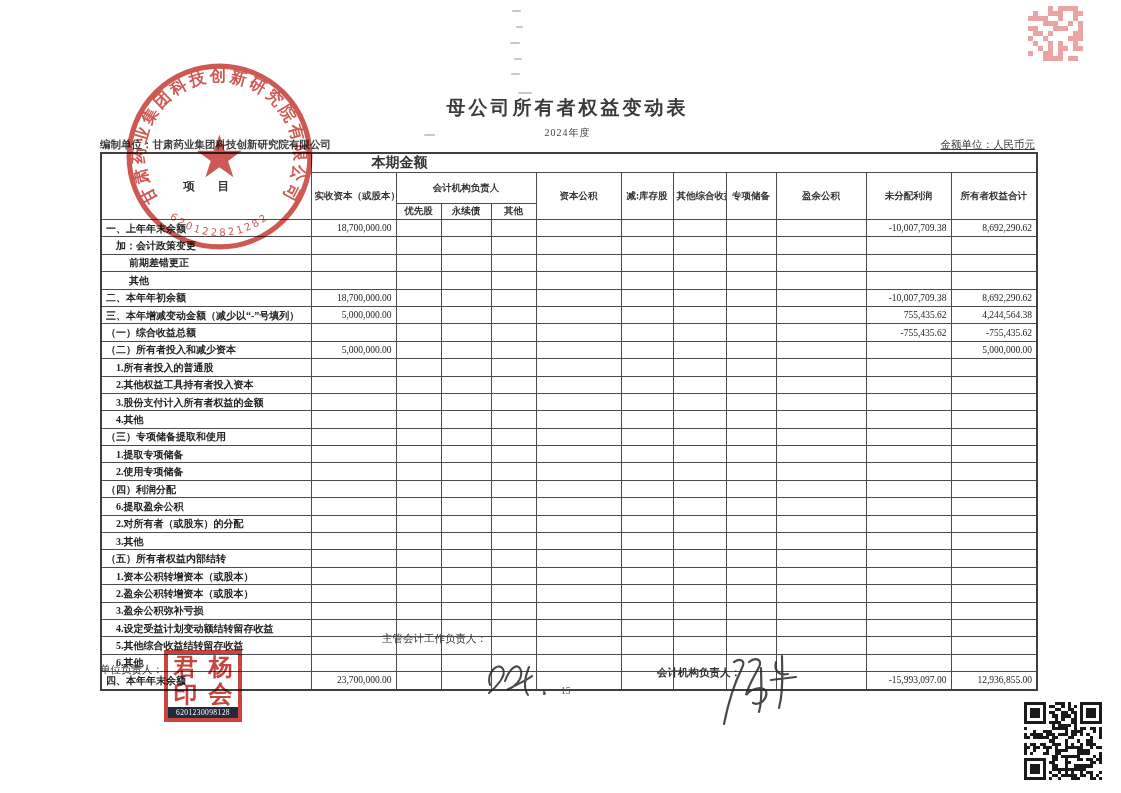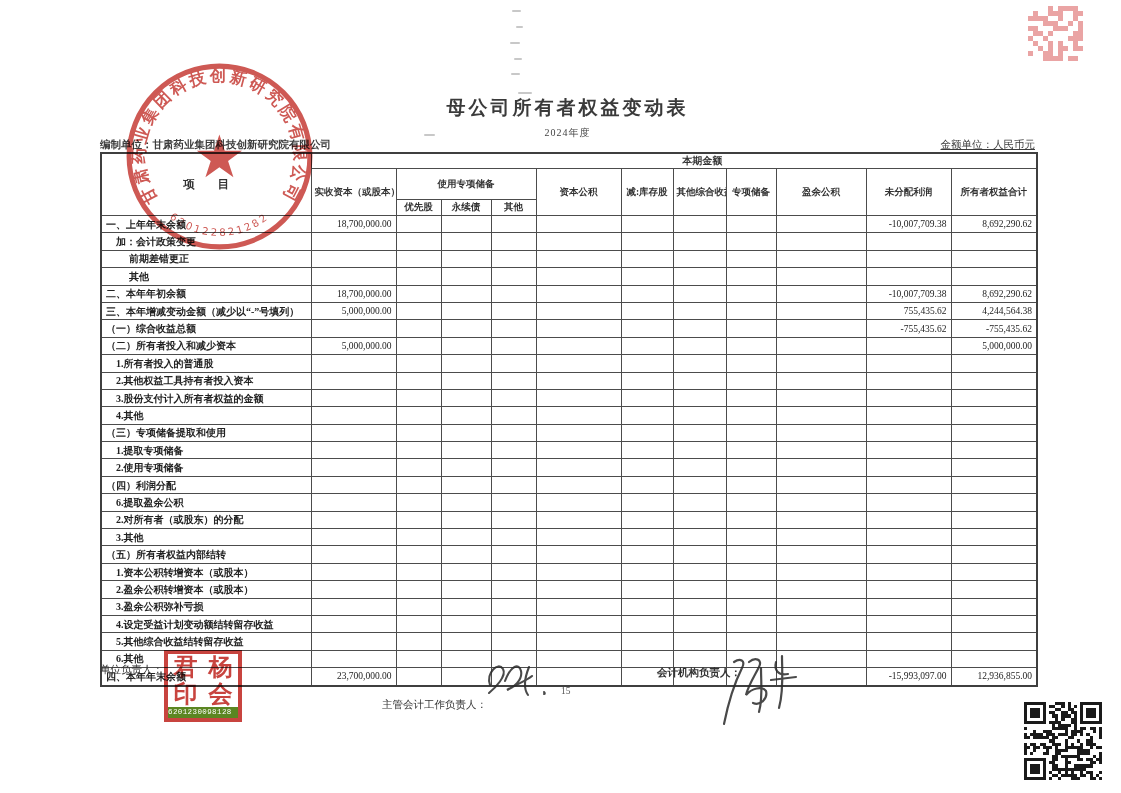--- a/index.html
+++ b/index.html
@@ -13,45 +13,45 @@
     font-size:10px;letter-spacing:1px;color:#444;}
   .prep-line{position:absolute;left:100px;top:138px;font-size:10.5px;font-weight:bold;color:#3c3c3c;}
   .unit-line{position:absolute;right:86px;top:138px;font-size:10.5px;color:#3c3c3c;text-decoration:underline;}
 
   table.equity{position:absolute;left:100px;top:152px;width:936px;border-collapse:collapse;
     table-layout:fixed;}
   table.equity th, table.equity td{border:1px solid #4c4c4c;padding:0 3px;overflow:hidden;
     white-space:nowrap;}
   table.equity{border:2px solid #3f3f3f;}
   th{font-weight:bold;}
-  .period-h{height:13px;font-size:10px;text-align:center;padding-left:60px !important;color:#333;}
+  .period-h{height:13px;font-size:14px;text-align:left;padding-left:60px !important;color:#333;}
   .item-h{font-size:11.5px;text-align:center;color:#333;}
   .r-main th{height:30px;font-size:9.5px;text-align:center;white-space:normal;line-height:12px;color:#333;}
   .r-sub th{height:15px;font-size:9.5px;text-align:center;color:#333;margin-left:18px;}
   tbody td{height:16.4px;}
   .label-cell{font-size:10px;line-height:11px;color:#222;font-weight:bold;}
   .num-cell{font-size:9.5px;text-align:right;padding-right:4px !important;color:#222;}
   .ind0{padding-left:4px !important;}
   .ind1{padding-left:14px !important;}
   .ind2{padding-left:27px !important;}
   tr.bold .label-cell{font-weight:bold;}
 
   .round-seal{position:absolute;left:122px;top:59px;width:195px;height:195px;
     opacity:.82;mix-blend-mode:multiply;pointer-events:none;}
   .name-stamp{position:absolute;left:164px;top:650px;width:78px;height:72px;
     border:4px solid #c3342e;box-sizing:border-box;display:flex;flex-direction:column;
     mix-blend-mode:multiply;opacity:.92;background:rgba(255,255,255,0);}
   .name-grid{flex:1;display:grid;grid-template-columns:1fr 1fr;align-items:center;}
   .name-grid span{font-size:24px;font-weight:bold;color:#c3342e;text-align:center;line-height:26px;}
-  .name-digits{background:#4d7c0f;color:#fff;font-size:7.5px;line-height:11px;height:11px;
-    letter-spacing:.4px;font-family:Liberation Mono, monospace;}
+  .name-digits{background:#0f172a;color:#fff;font-size:7.5px;line-height:11px;height:11px;
+    text-align:center;letter-spacing:.4px;font-family:Liberation Serif, serif;}
 
   .footer-label{position:absolute;font-size:10.5px;color:#333;}
   .lbl-unit{left:100px;top:663px;}
-  .lbl-chief{left:382px;top:698px;}
+  .lbl-chief{left:382px;top:632px;}
   .lbl-acct{left:657px;top:666px;font-weight:bold;}
   .page-num{position:absolute;left:561px;top:686px;font-size:9.5px;color:#555;}
 
   .sig{position:absolute;pointer-events:none;}
   .sig1{left:478px;top:655px;}
   .sig2{left:716px;top:650px;}
 
   .qr{position:absolute;left:1024px;top:702px;width:78px;height:78px;}
   .red-qr{position:absolute;left:1028px;top:6px;width:55px;height:55px;opacity:.55;}
 
@@ -80,21 +80,21 @@
       <col style="width:85px">
       <col style="width:86px">
   </colgroup>
   <thead>
     <tr>
       <th rowspan="3" class="item-h">项　　目</th>
       <th colspan="11" class="period-h">本期金额</th>
     </tr>
     <tr class="r-main">
       <th rowspan="2">实收资本（或股本）</th>
-      <th colspan="3">使用专项储备</th>
+      <th colspan="3">会计机构负责人</th>
       <th rowspan="2">资本公积</th>
       <th rowspan="2">减:库存股</th>
       <th rowspan="2">其他综合收益</th>
       <th rowspan="2">专项储备</th>
       <th rowspan="2">盈余公积</th>
       <th rowspan="2">未分配利润</th>
       <th rowspan="2">所有者权益合计</th>
     </tr>
     <tr class="r-sub">
       <th>优先股</th>

